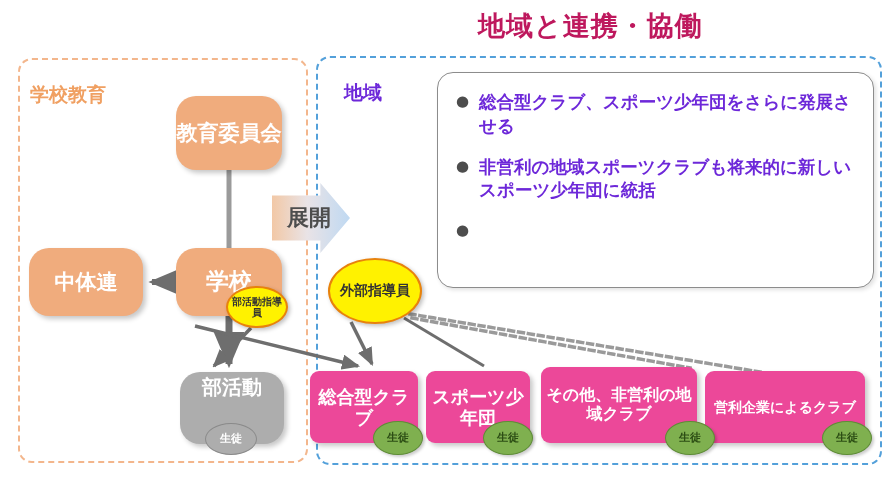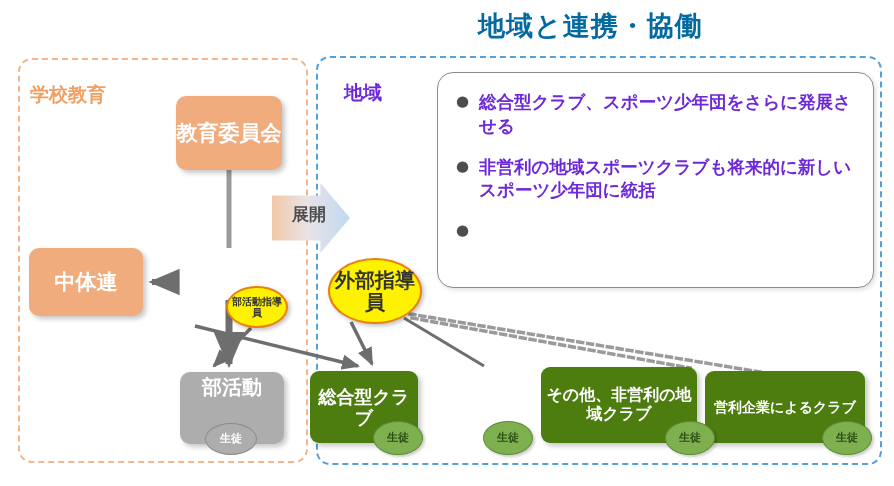--- a/index.html
+++ b/index.html
@@ -18,21 +18,21 @@
     background: #ffffff;
   }
   .abs { position: absolute; }
 
   
   #main-title {
     left: 478px;
     top: 8px;
     font-size: 27px;
     font-weight: bold;
-    color: #0369a1;
+    color: #be185d;
     letter-spacing: 1px;
     white-space: nowrap;
   }
 
   
   .panel {
     border-style: dashed;
     border-width: 2.5px;
     border-radius: 14px;
     box-sizing: border-box;
@@ -49,33 +49,33 @@
     font-size: 19px;
     font-weight: bold;
     white-space: nowrap;
   }
   #label-school { left: 30px; top: 82px; color: #F0A062; }
   #label-region { left: 344px; top: 80px; color: #6d28d9; }
 
   
   .box {
     box-sizing: border-box;
-    border-radius: 10px;
+    border-radius: 20px;
     display: flex;
     align-items: center;
     justify-content: center;
     text-align: center;
     color: #ffffff;
     font-weight: bold;
     line-height: 1.18;
     box-shadow: 3px 3px 5px rgba(0,0,0,0.22);
   }
   .box-orange { background: #F0AC7D; }
   .box-gray   { background: #ADADAD; }
-  .box-blue   { background: #4d7c0f; border-radius: 9px; }
+  .box-blue   { background: #ec4899; border-radius: 9px; }
 
   #box-kyoiku  { left: 176px; top: 96px;  width: 106px; height: 74px;  font-size: 21px; }
   #box-chutai  { left: 29px;  top: 248px; width: 114px; height: 68px;  font-size: 21px; }
   #box-gakko   { left: 176px; top: 248px; width: 106px; height: 68px;  font-size: 23px; }
   #box-bukatsu { left: 180px; top: 372px; width: 104px; height: 72px;  font-size: 20px;
                  align-items: flex-start; padding-top: 4px; }
 
   #box-sogo   { left: 310px; top: 371px; width: 108px; height: 72px; font-size: 18px; }
   #box-sports { left: 426px; top: 371px; width: 104px; height: 72px; font-size: 18px; }
   #box-other  { left: 541px; top: 367px; width: 156px; height: 76px; font-size: 16px; }
@@ -104,37 +104,37 @@
     color: #2C4D14;
     box-shadow: 2px 2px 3px rgba(0,0,0,0.2);
   }
   .oval-gray {
     background: #ADADAD;
     border: 1.5px solid #8A8A8A;
     color: #ffffff;
   }
   #oval-kyoin   { left: 170px; top: 290px; width: 52px; height: 36px; font-size: 11px; }
   #oval-shidoin { left: 226px; top: 286px; width: 62px; height: 42px; font-size: 10px; }
-  #oval-gaibu   { left: 328px; top: 258px; width: 94px; height: 66px; font-size: 20px; }
+  #oval-gaibu   { left: 328px; top: 258px; width: 94px; height: 66px; font-size: 14px; }
 
   #oval-seito-bukatsu { left: 205px; top: 423px; width: 52px; height: 32px; font-size: 11px; }
   #oval-seito-sogo    { left: 373px; top: 421px; width: 50px; height: 34px; font-size: 11px; }
   #oval-seito-sports  { left: 483px; top: 421px; width: 50px; height: 34px; font-size: 11px; }
   #oval-seito-other   { left: 665px; top: 421px; width: 50px; height: 34px; font-size: 11px; }
   #oval-seito-eiri    { left: 822px; top: 421px; width: 50px; height: 34px; font-size: 11px; }
 
   
   #arrow-tenkai {
     left: 272px; top: 183px; width: 78px; height: 70px;
     background: linear-gradient(to right, #F2C8A6 0%, #E9E3E6 45%, #BFD9F2 100%);
     clip-path: polygon(0% 18%, 62% 18%, 62% 0%, 100% 50%, 62% 100%, 62% 82%, 0% 82%);
   }
   #label-tenkai {
     left: 274px; top: 203px; width: 70px;
-    font-size: 17px; font-weight: bold; color: #4D4D4D; text-align: center;
+    font-size: 22px; font-weight: bold; color: #4D4D4D; text-align: center;
   }
 
   
   #bullet-card {
     left: 437px; top: 72px; width: 437px; height: 216px;
     background: #ffffff;
     border: 1.5px solid #8C8C8C;
     border-radius: 16px;
     box-sizing: border-box;
     padding: 18px 16px 0 18px;
@@ -200,24 +200,26 @@
 
     <line x1="410" y1="314" x2="760" y2="372" stroke="#9A9A9A" stroke-width="3.5" stroke-dasharray="5 5" stroke-linecap="square"></line>
     <line x1="412" y1="318" x2="690" y2="368" stroke="#9A9A9A" stroke-width="3.5" stroke-dasharray="5 5" stroke-linecap="square"></line>
   </svg>
 
   <div class="abs" id="arrow-tenkai"></div>
   <div class="abs" id="label-tenkai">展開</div>
 
   <div class="abs box box-orange" id="box-kyoiku">教育委員会</div>
   <div class="abs box box-orange" id="box-chutai">中体連</div>
+  <div class="abs box box-orange" id="box-gakko">学校</div>
 
   <div class="abs box box-gray" id="box-bukatsu">部活動</div>
 
   <div class="abs box box-blue" id="box-sogo">総合型クラブ</div>
+  <div class="abs box box-blue" id="box-sports">スポーツ少年団</div>
   <div class="abs box box-blue" id="box-other">その他、非営利の地域クラブ</div>
   <div class="abs box box-blue" id="box-eiri">営利企業によるクラブ</div>
 
   <div class="abs oval oval-yellow" id="oval-shidoin">部活動指導員</div>
   <div class="abs oval oval-yellow" id="oval-gaibu">外部指導員</div>
 
   <div class="abs oval oval-gray" id="oval-seito-bukatsu">生徒</div>
   <div class="abs oval oval-green" id="oval-seito-sogo">生徒</div>
   <div class="abs oval oval-green" id="oval-seito-sports">生徒</div>
   <div class="abs oval oval-green" id="oval-seito-other">生徒</div>

